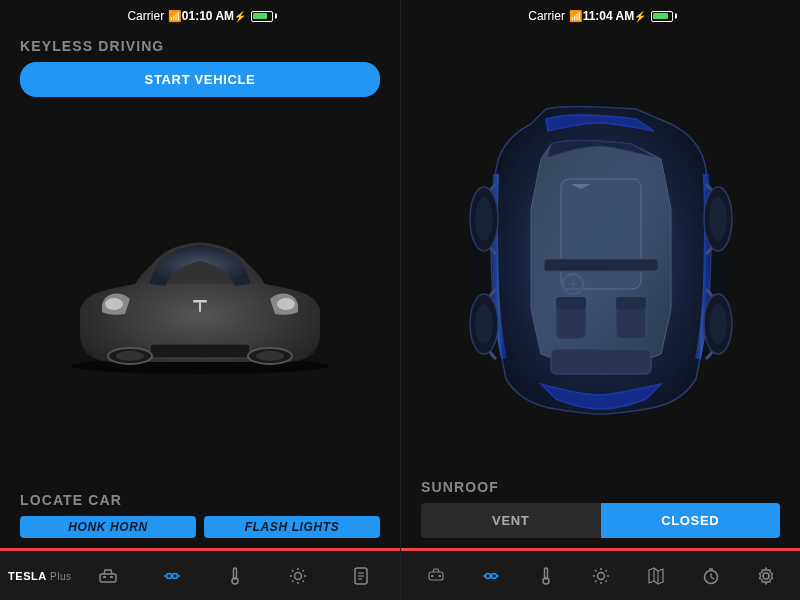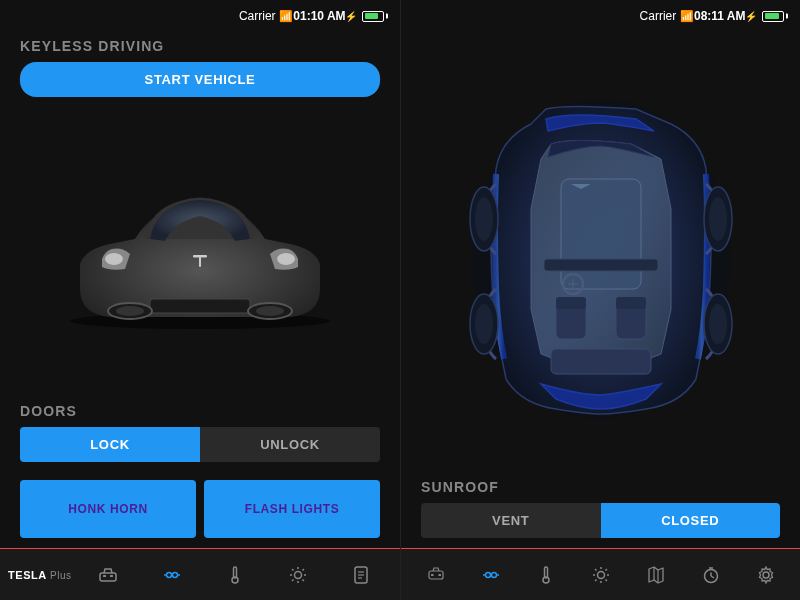--- a/index.html
+++ b/index.html
@@ -23,21 +23,21 @@
     }
 
     .phone + .phone {
       border-left: 1px solid #222;
     }
 
     
     .status-bar {
       display: flex;
       align-items: center;
-      justify-content: flex-end;
+      justify-content: center;
       padding: 8px 16px 4px;
       height: 28px;
     }
 
     .status-left {
       display: flex;
       align-items: center;
       gap: 4px;
       font-size: 12px;
       color: #fff;
@@ -160,43 +160,44 @@
 
     .btn-toggle:first-child {
       border-radius: 4px 0 0 4px;
     }
     .btn-toggle:last-child {
       border-radius: 0 4px 4px 0;
     }
 
     .btn-action {
       background: #2196f3;
-      color: #4c1d95;
+      color: #0f172a;
       border: none;
       border-radius: 4px;
-      padding: 22px 16px;
+      padding: 4px 16px;
       font-size: 12px;
       font-weight: 700;
       letter-spacing: 0.05em;
       cursor: pointer;
       text-transform: uppercase;
       flex: 1;
+      font-style: italic;
     }
 
     .btn-action-group {
       display: flex;
       gap: 8px;
       margin-top: 6px;
     }
 
     
     .bottom-nav {
       height: 52px;
       background: #1a1a1a;
-      border-top: 1px solid #ef4444;
+      border-top: 3px solid #ef4444;
       display: flex;
       align-items: center;
       padding: 0 8px;
       gap: 2px;
     }
 
     .nav-brand {
       font-size: 11px;
       font-weight: 700;
       color: #fff;
@@ -293,29 +294,23 @@
 
         <rect x="100" y="140" width="100" height="14" rx="3" fill="#1a1a1a" stroke="#444" stroke-width="1"></rect>
 
         <ellipse cx="80" cy="152" rx="22" ry="8" fill="#1a1a1a" stroke="#555" stroke-width="2"></ellipse>
         <ellipse cx="80" cy="152" rx="14" ry="5" fill="#333"></ellipse>
         <ellipse cx="220" cy="152" rx="22" ry="8" fill="#1a1a1a" stroke="#555" stroke-width="2"></ellipse>
         <ellipse cx="220" cy="152" rx="14" ry="5" fill="#333"></ellipse>
       </svg>
     </div>
 
-    <div class="section">
-      <div class="section-label">DOORS</div>
-      <div class="btn-group">
-        <button class="btn-toggle active">LOCK</button>
-        <button class="btn-toggle inactive">UNLOCK</button>
-      </div>
-    </div>
 
     <div class="section" style="margin-bottom:10px;">
+      <div class="section-label">LOCATE CAR</div>
       <div class="btn-action-group">
         <button class="btn-action">HONK HORN</button>
         <button class="btn-action">FLASH LIGHTS</button>
       </div>
     </div>
   </div>
 
   <div class="bottom-nav">
     <span class="nav-brand">
       <span>TESLA</span>
@@ -369,21 +364,21 @@
   </div>
 </div>
 
 <div class="phone">
 
   <div class="status-bar">
     <div class="status-left">
       <span>Carrier</span>
       <span style="font-size:11px;">📶</span>
     </div>
-    <div class="status-center">08:11 AM</div>
+    <div class="status-center">11:04 AM</div>
     <div class="status-right">
       <span style="color:#4cd964;font-size:10px;">⚡</span>
       <div class="battery-icon">
         <div class="battery-fill" style="width:85%;"></div>
       </div>
     </div>
   </div>
 
   <div class="car-top-area">
     <div class="car-top-container">

